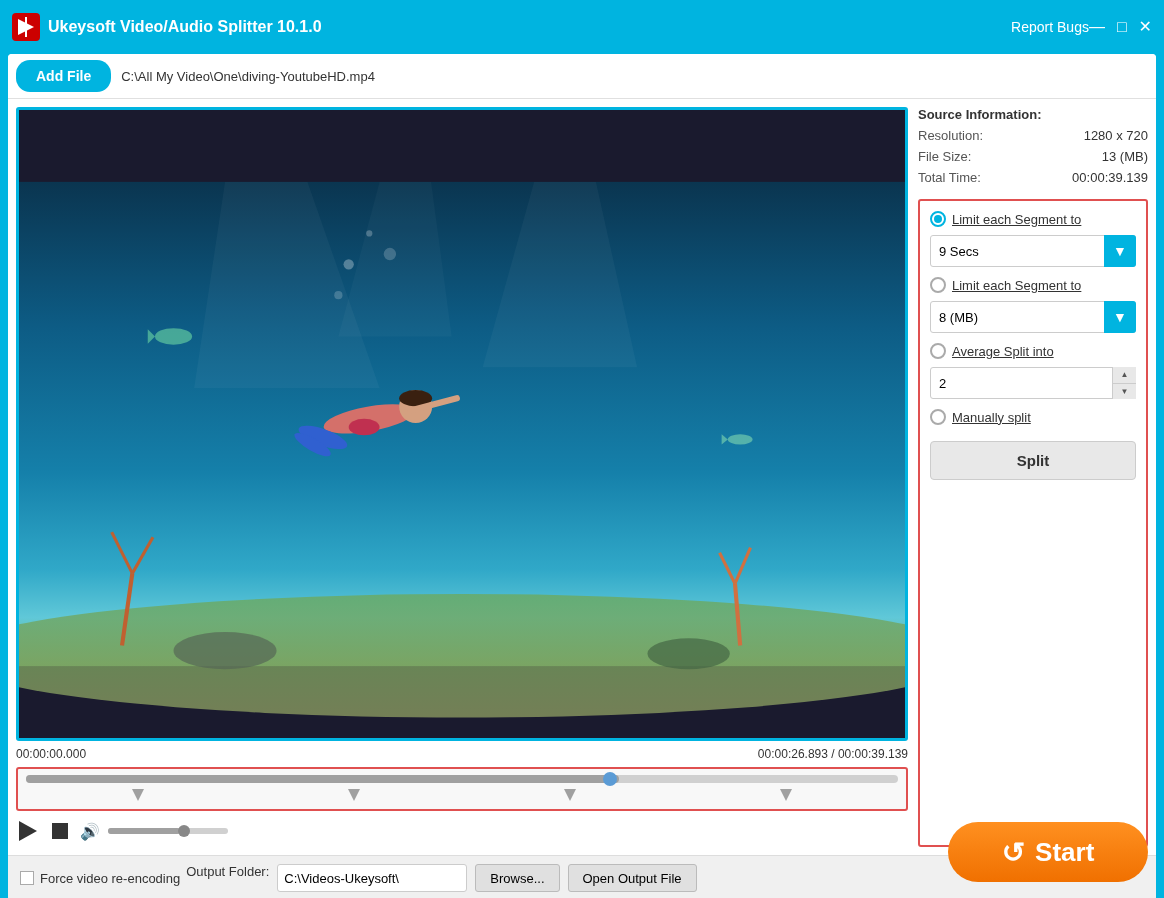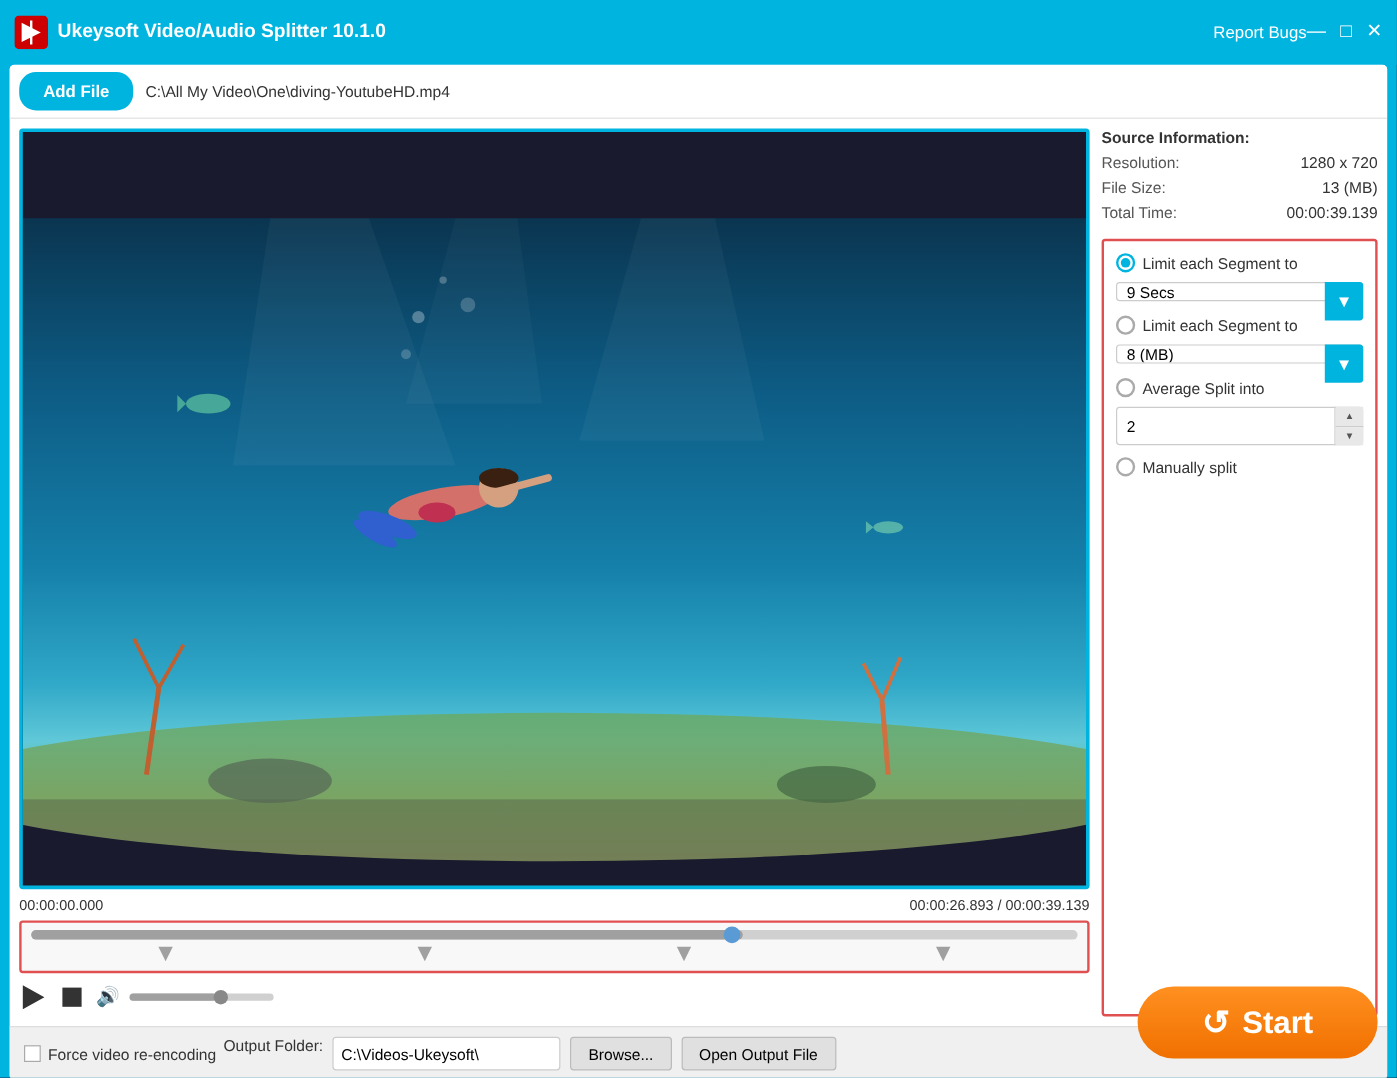--- a/index.html
+++ b/index.html
@@ -330,31 +330,32 @@
       border-radius: 50%;
     }
 
     .radio-btn.unselected {
       border-color: #aaa;
     }
 
     .option-label {
       font-size: 13px;
       color: #333;
+      text-decoration: underline;
     }
 
     .dropdown-row {
       display: flex;
       margin-bottom: 10px;
       padding-left: 0;
     }
 
     .dropdown-select {
       width: 100%;
-      height: 16px;
+      height: 32px;
       border: 1px solid #ccc;
       border-radius: 3px;
       font-size: 13px;
       padding: 0 8px;
       appearance: none;
       background: white;
       cursor: pointer;
     }
 
     .dropdown-wrapper {
@@ -746,20 +747,21 @@
           </div>
         </div>
 
         
         <div class="option-row">
           <div class="radio-btn unselected"></div>
           <span class="option-label">Manually split</span>
         </div>
 
         
+        <button class="split-button">Split</button>
       </div>
 
     </div>
   </div>
 
   <div class="bottom-bar">
     <div class="encoding-row">
       <label class="checkbox-label">
         <div class="checkbox"></div>
         <span>Force video re-encoding</span>

